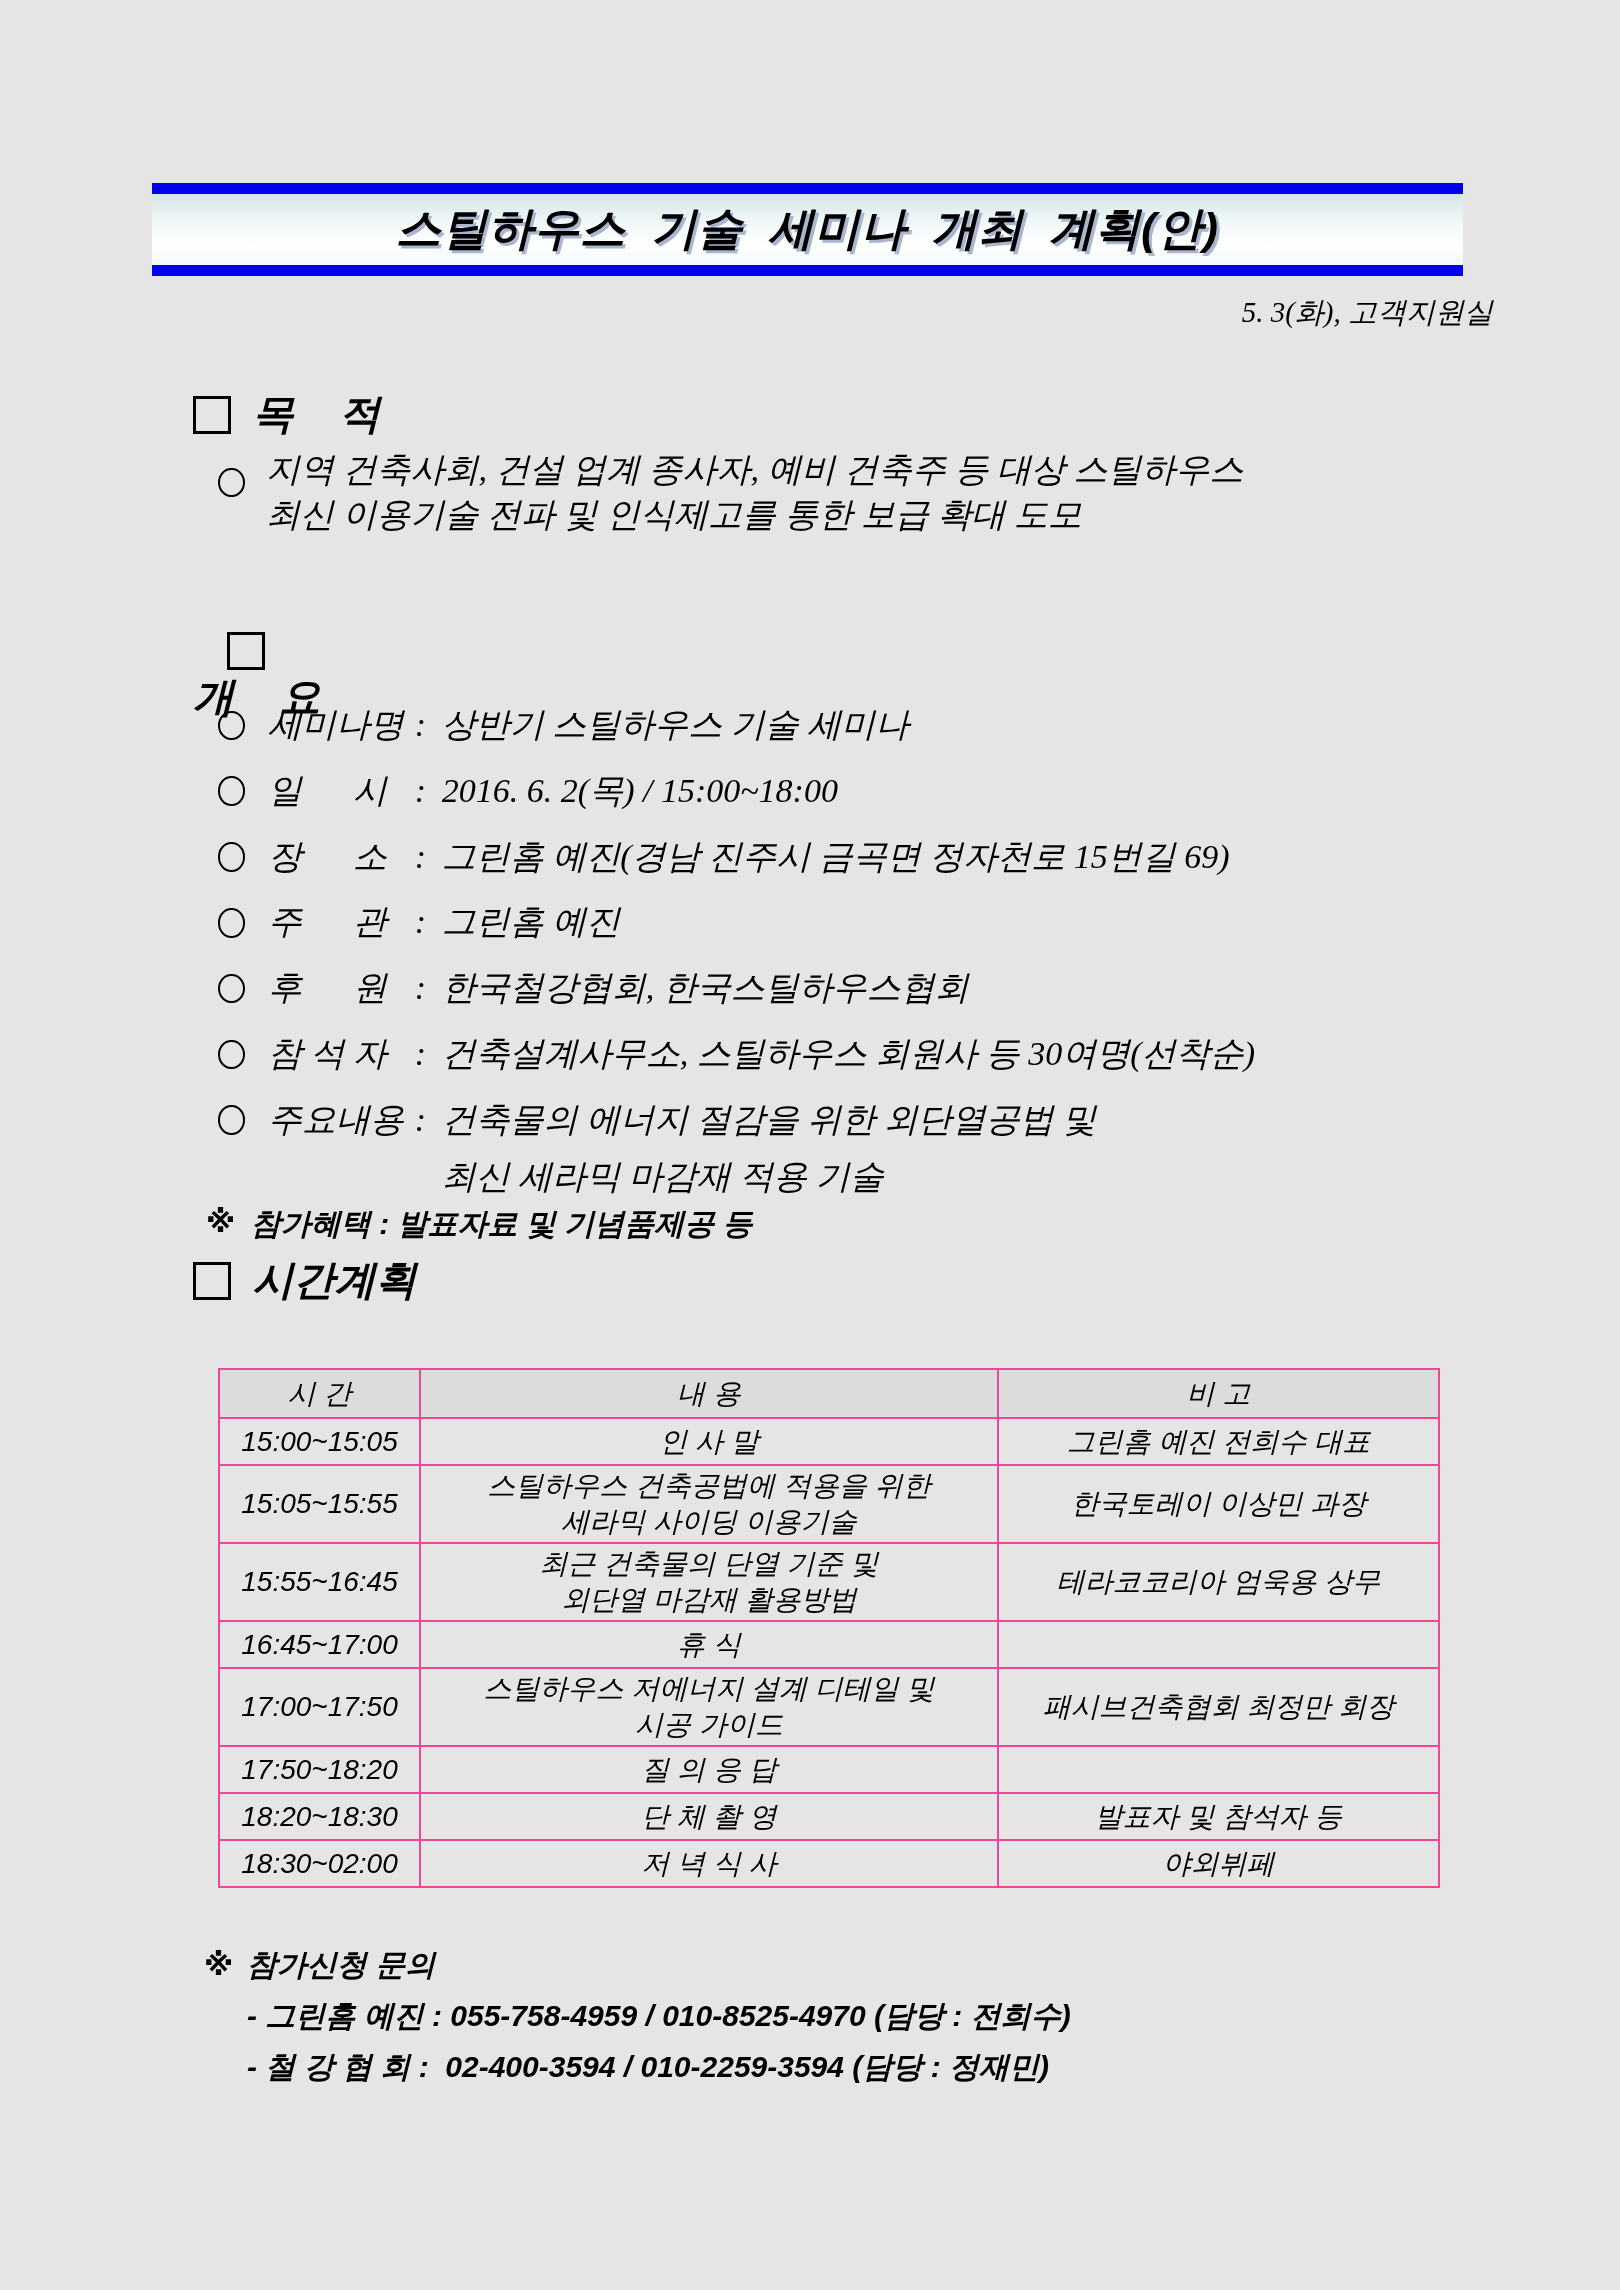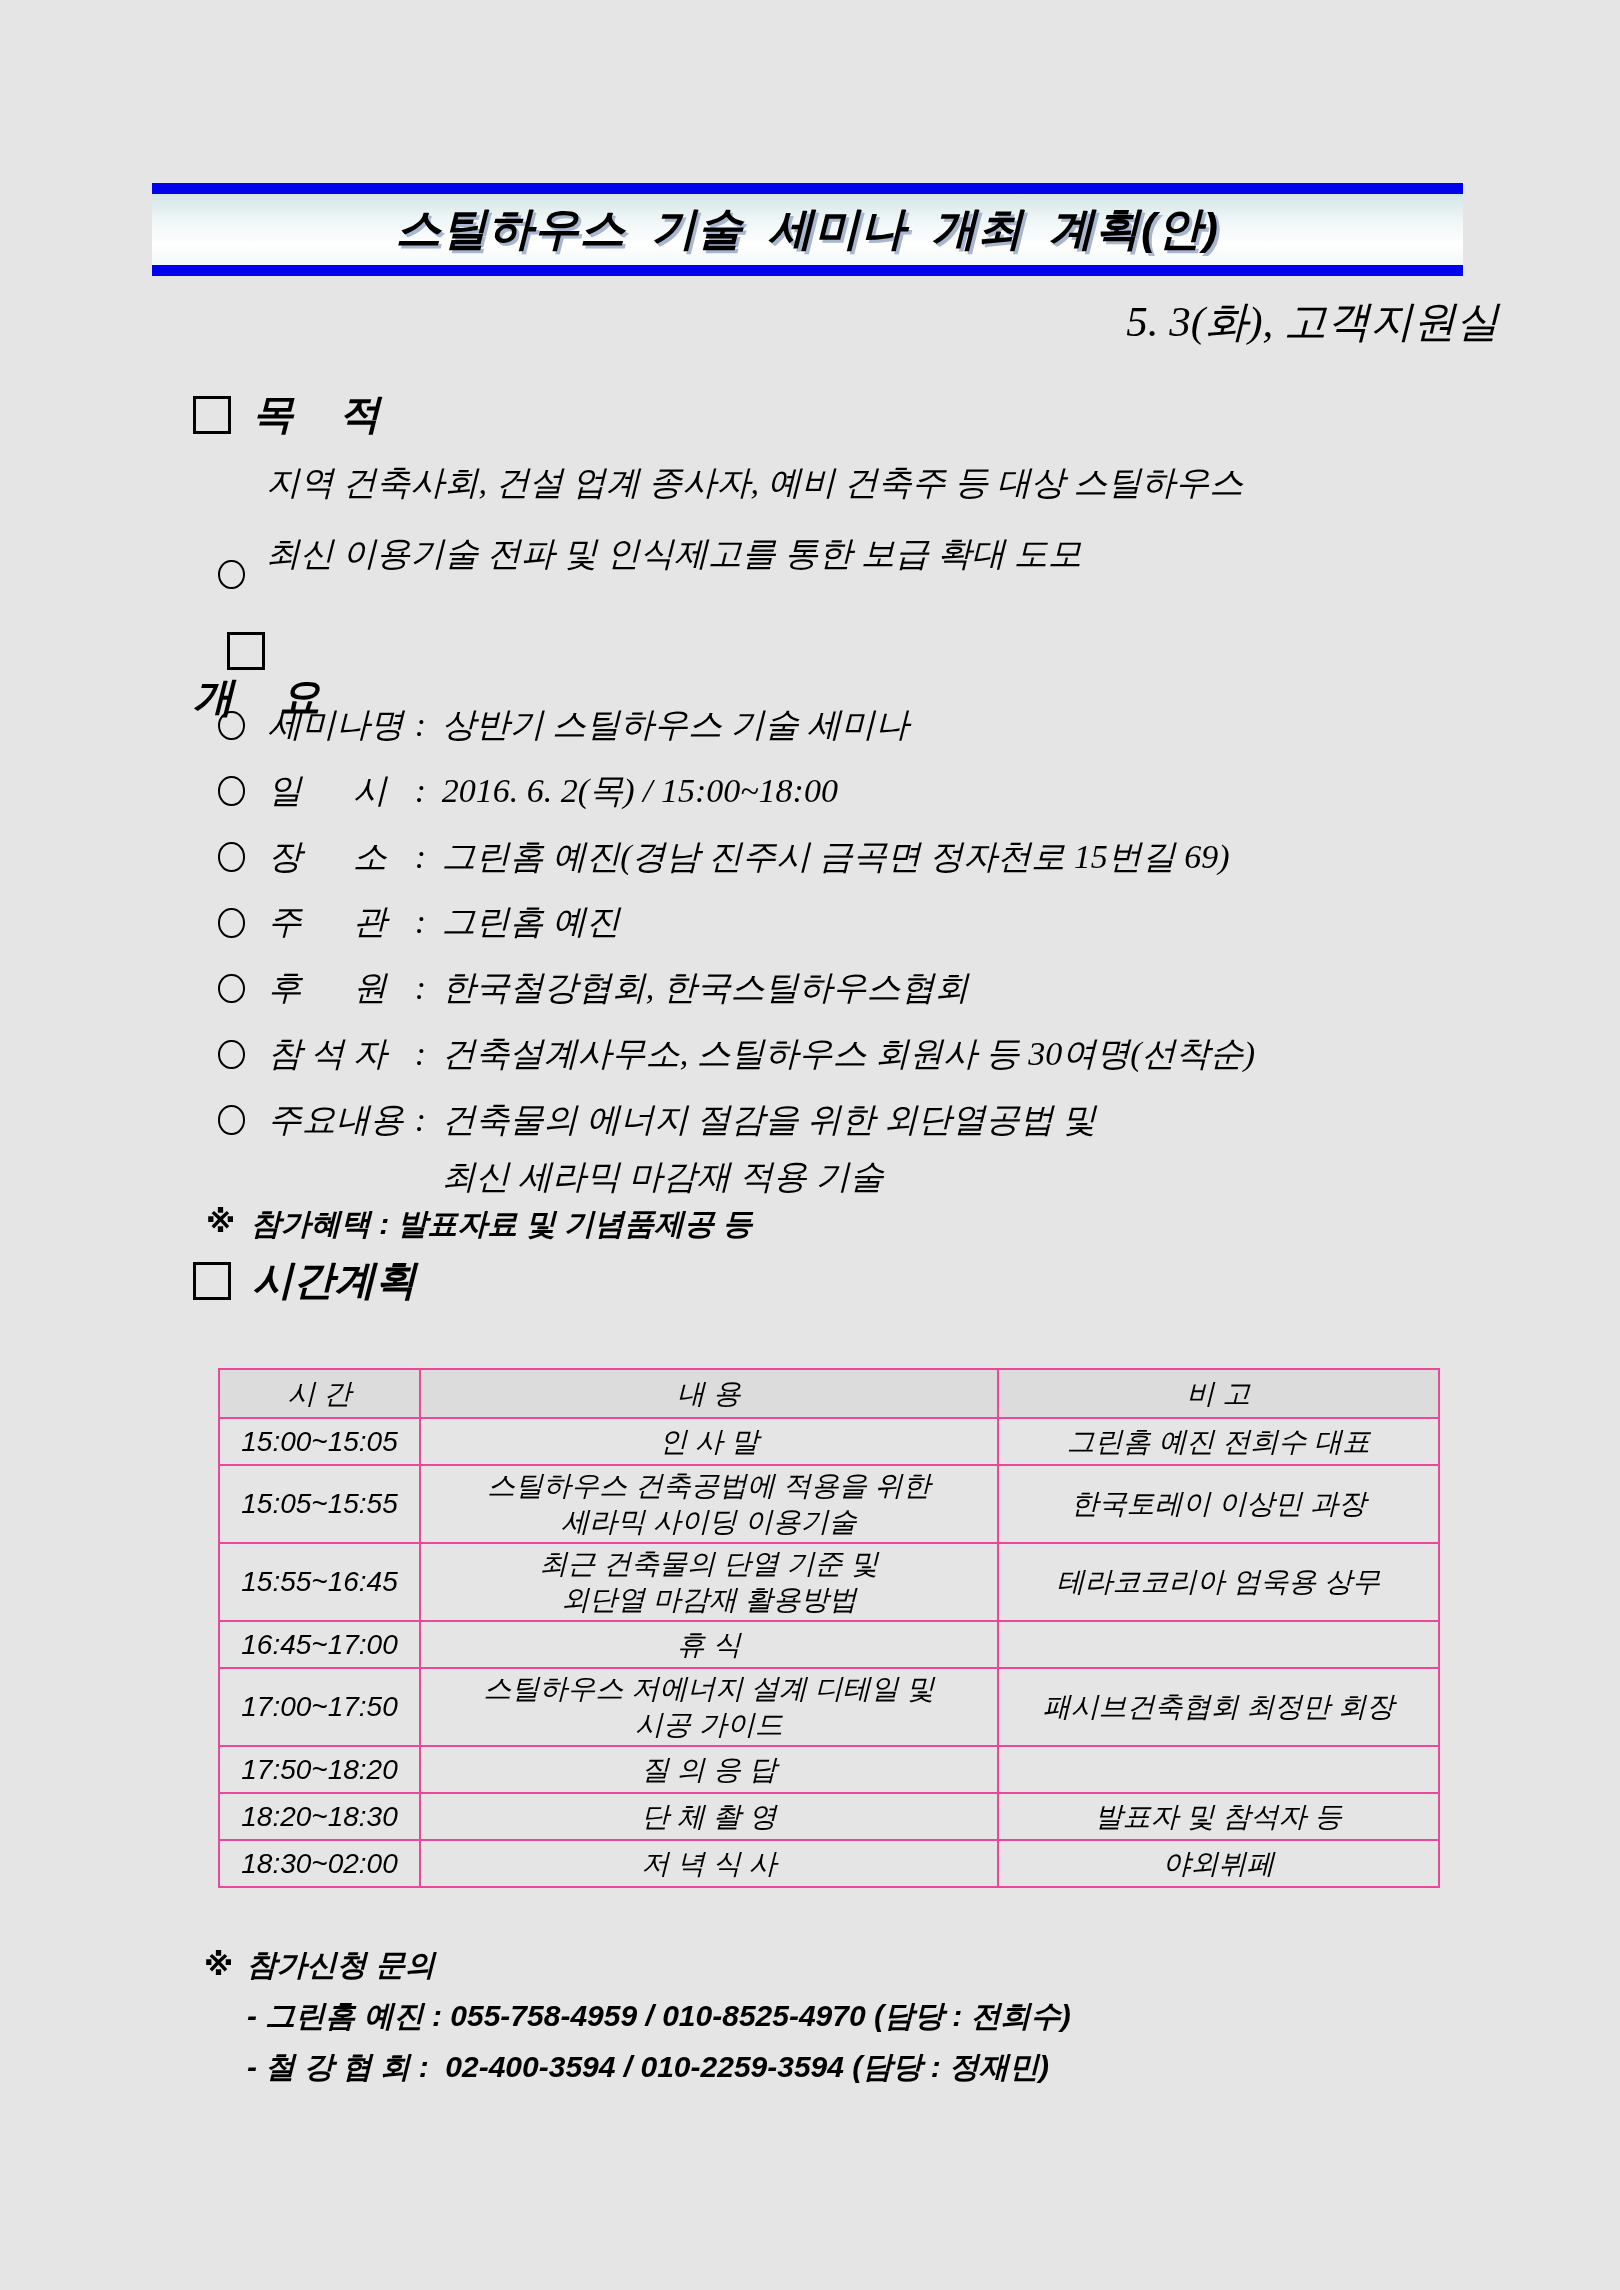--- a/index.html
+++ b/index.html
@@ -20,41 +20,41 @@
     background:linear-gradient(180deg,#d2e4e4 0%,#eef6f6 35%,#ffffff 72%,#f2f8f8 100%);
     display:flex;align-items:center;justify-content:center;
   }
   .banner-title{
     font-family:"Liberation Sans","DejaVu Sans",sans-serif;
     font-weight:bold;font-size:45px;letter-spacing:1px;word-spacing:11.8px;
     color:#000;text-shadow:2.9px 2.9px 0 #a9b6cf;
     white-space:pre;
   }
   .date-line{
-    position:absolute;top:293px;right:121px;
-    font-size:43px;white-space:pre;
+    position:absolute;top:293px;right:127px;
+    font-size:29px;white-space:pre;
   }
   
   .sec-heading{
     position:absolute;display:flex;align-items:center;
     font-family:"Liberation Sans","DejaVu Sans",sans-serif;
     font-weight:bold;font-size:41px;
   }
   .sq{flex:0 0 auto;width:32px;height:32px;border:3.9px solid #000;margin-right:21.6px;}
   .sec-label{white-space:pre;}
   
   .circ{
     flex:0 0 auto;width:22.5px;height:25.5px;
     border:2.9px solid #000;border-radius:50%;
     background:transparent;
   }
   
   .purpose-body{
     position:absolute;left:218px;top:447px;width:1264px;
-    display:flex;font-size:34px;line-height:71px;align-items:flex-end;
+    display:flex;font-size:34px;line-height:45px;
   }
   .purpose-body .circ{margin-top:20.6px;margin-right:21.6px;}
   .p-text{white-space:pre-wrap;}
   
   .ov-list{position:absolute;left:218px;top:696px;width:1274px;}
   .ov-row{display:flex;font-size:34px;line-height:57px;margin-bottom:8.8px;}
   .ov-row .circ{margin-top:14.7px;margin-right:23.5px;}
   .ov-label{white-space:pre;min-width:137px;}
   .ov-colon{margin:0 15.7px 0 9.8px;}
   .ov-value{white-space:pre-wrap;flex:1;}

